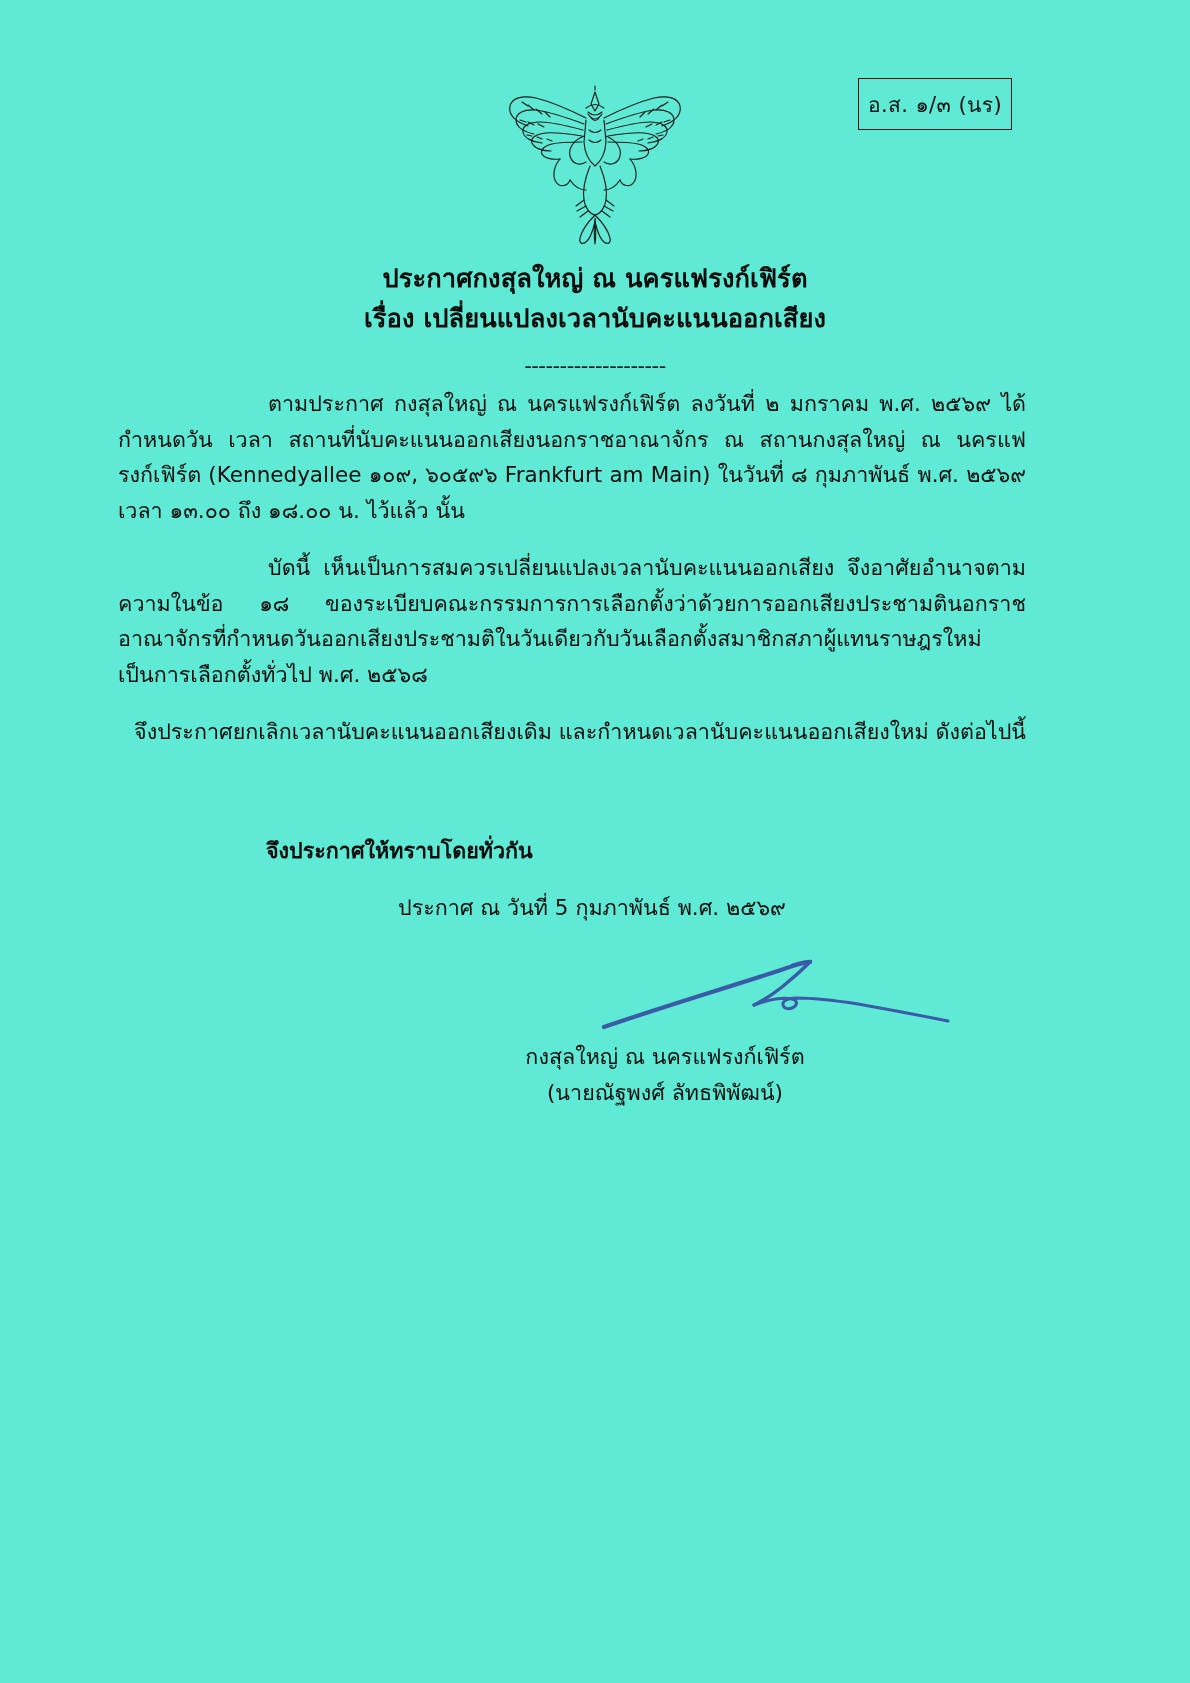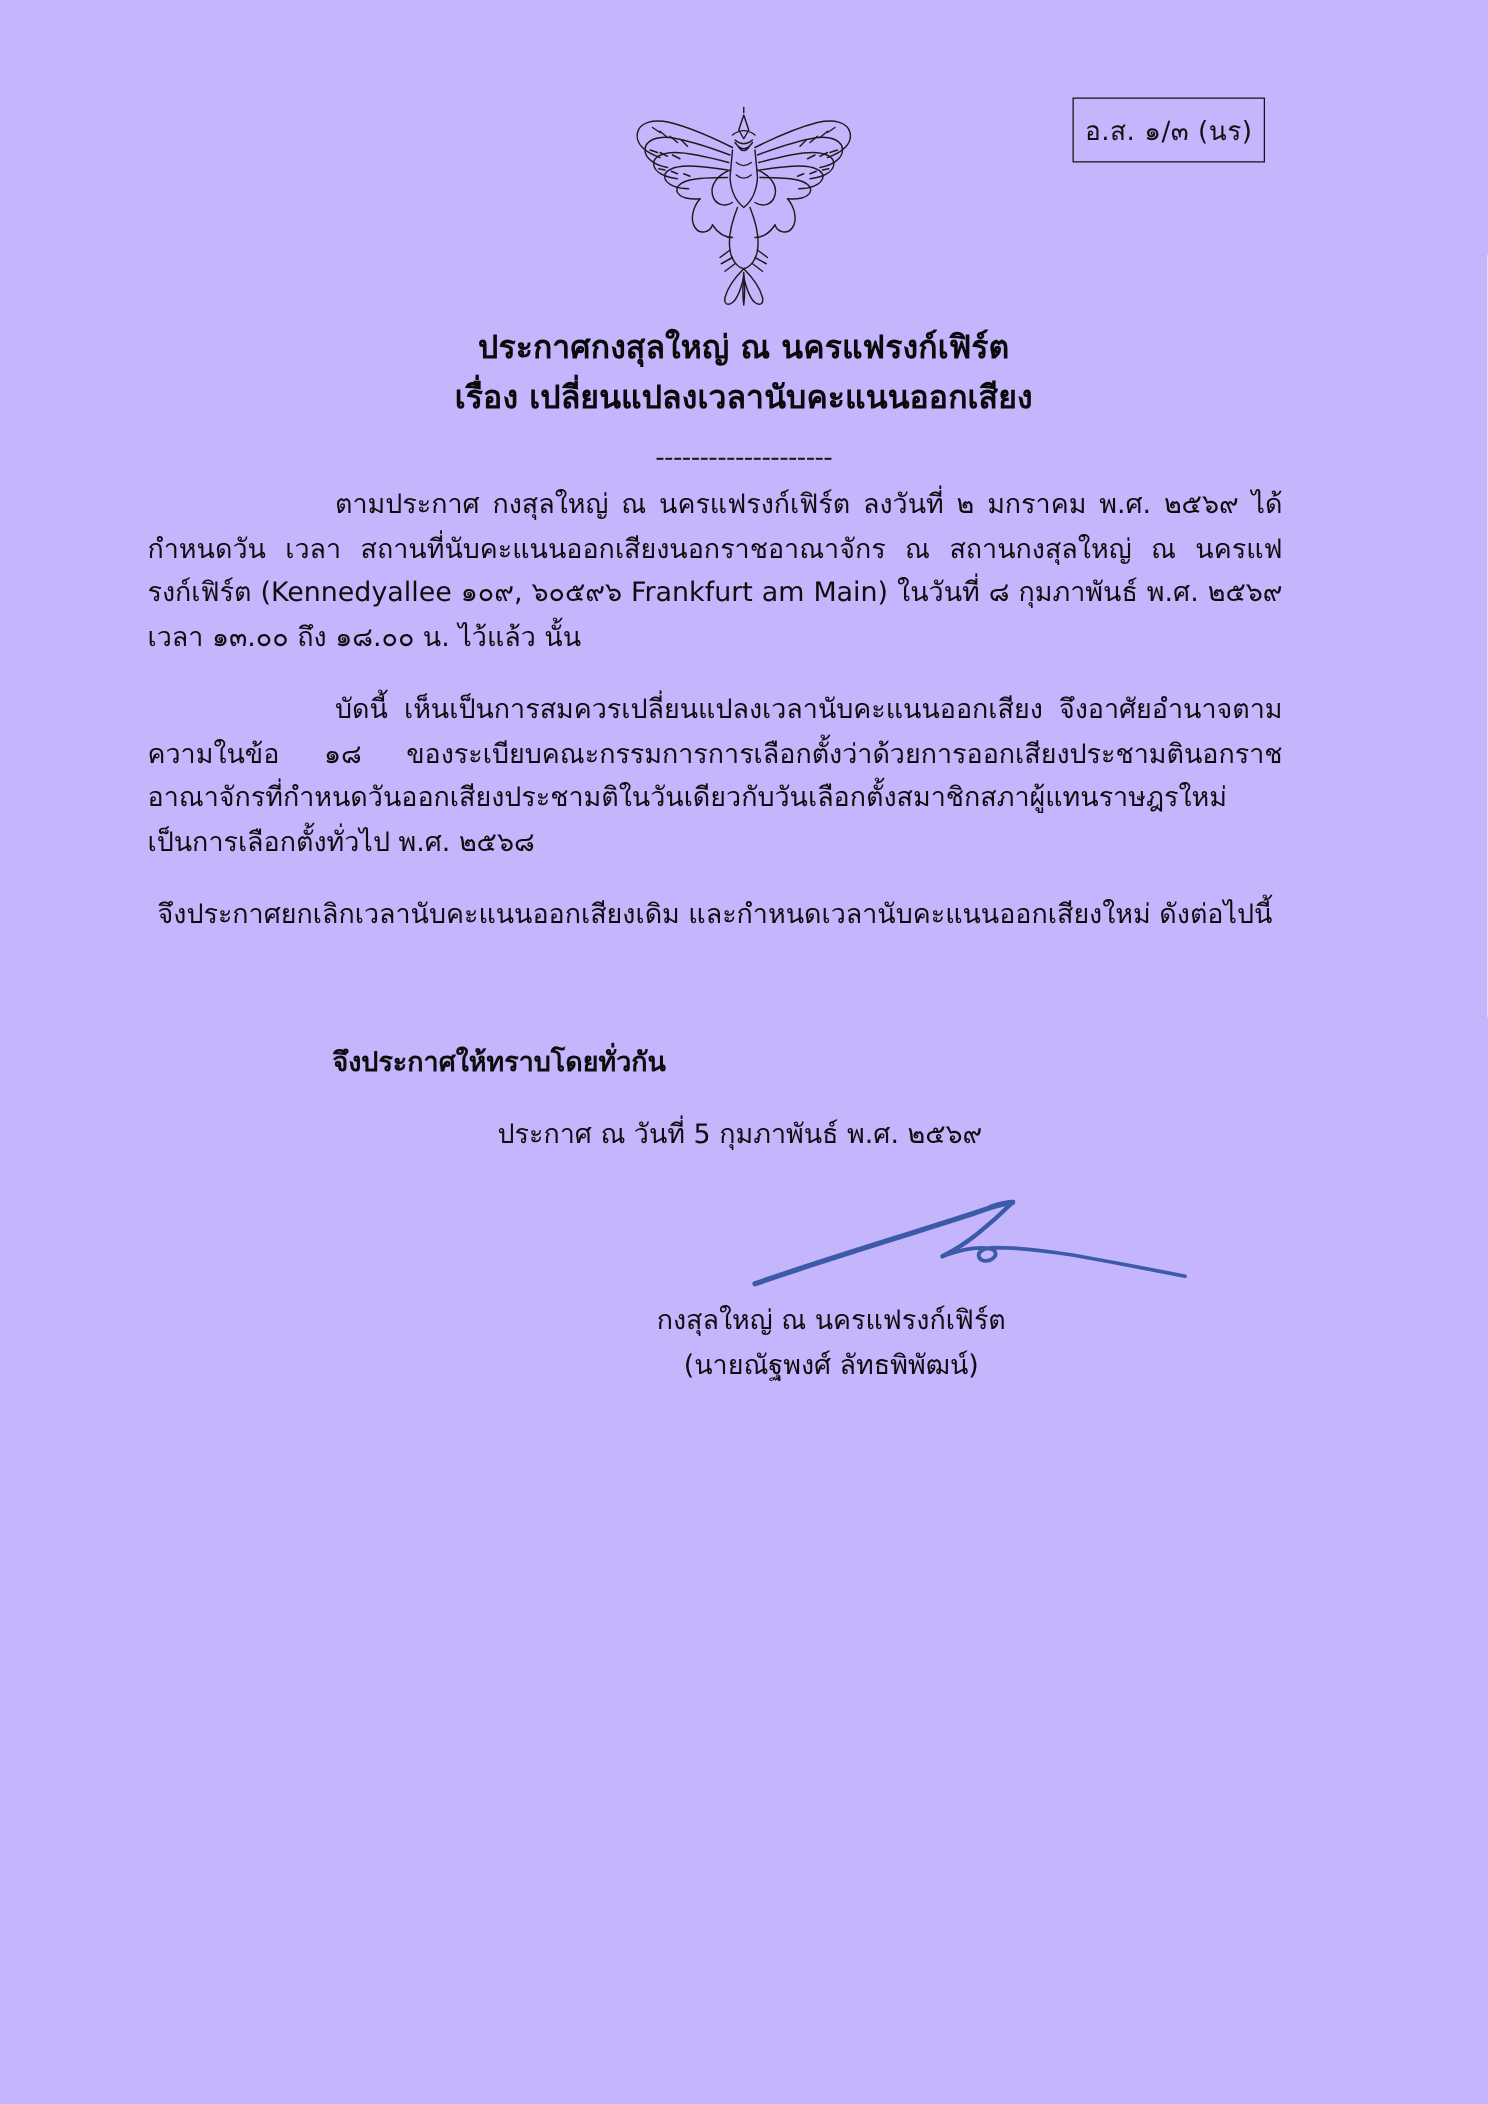--- a/index.html
+++ b/index.html
@@ -10,21 +10,21 @@
   }
   body {
     font-family: "DejaVu Sans", "Liberation Sans", sans-serif;
     color: #0a0a0a;
   }
   .page {
     position: relative;
     width: 1190px;
     height: 1683px;
     margin: 0 auto;
-    background: #c4b5fd;
+    background: #5eead4;
     overflow: hidden;
     box-sizing: border-box;
   }
 
   
   .form-code-box {
     position: absolute;
     top: 78px;
     left: 858px;
     width: 152px;
@@ -82,21 +82,21 @@
   .para {
     font-size: 21.5px;
     line-height: 35.5px;
     color: #0d0d0d;
     text-align: justify;
     text-justify: inter-word;
     margin: 0;
   }
   .para + .para { margin-top: 22px; }
   .para .indent { display: inline-block; width: 150px; }
-  .para-last { text-align: center; }
+  .para-last { text-align: right; }
 
   
   .table-wrap {
     position: absolute;
     left: 118px;
     top: 697px;
     width: 908px;
   }
   table.times {
     border-collapse: collapse;

